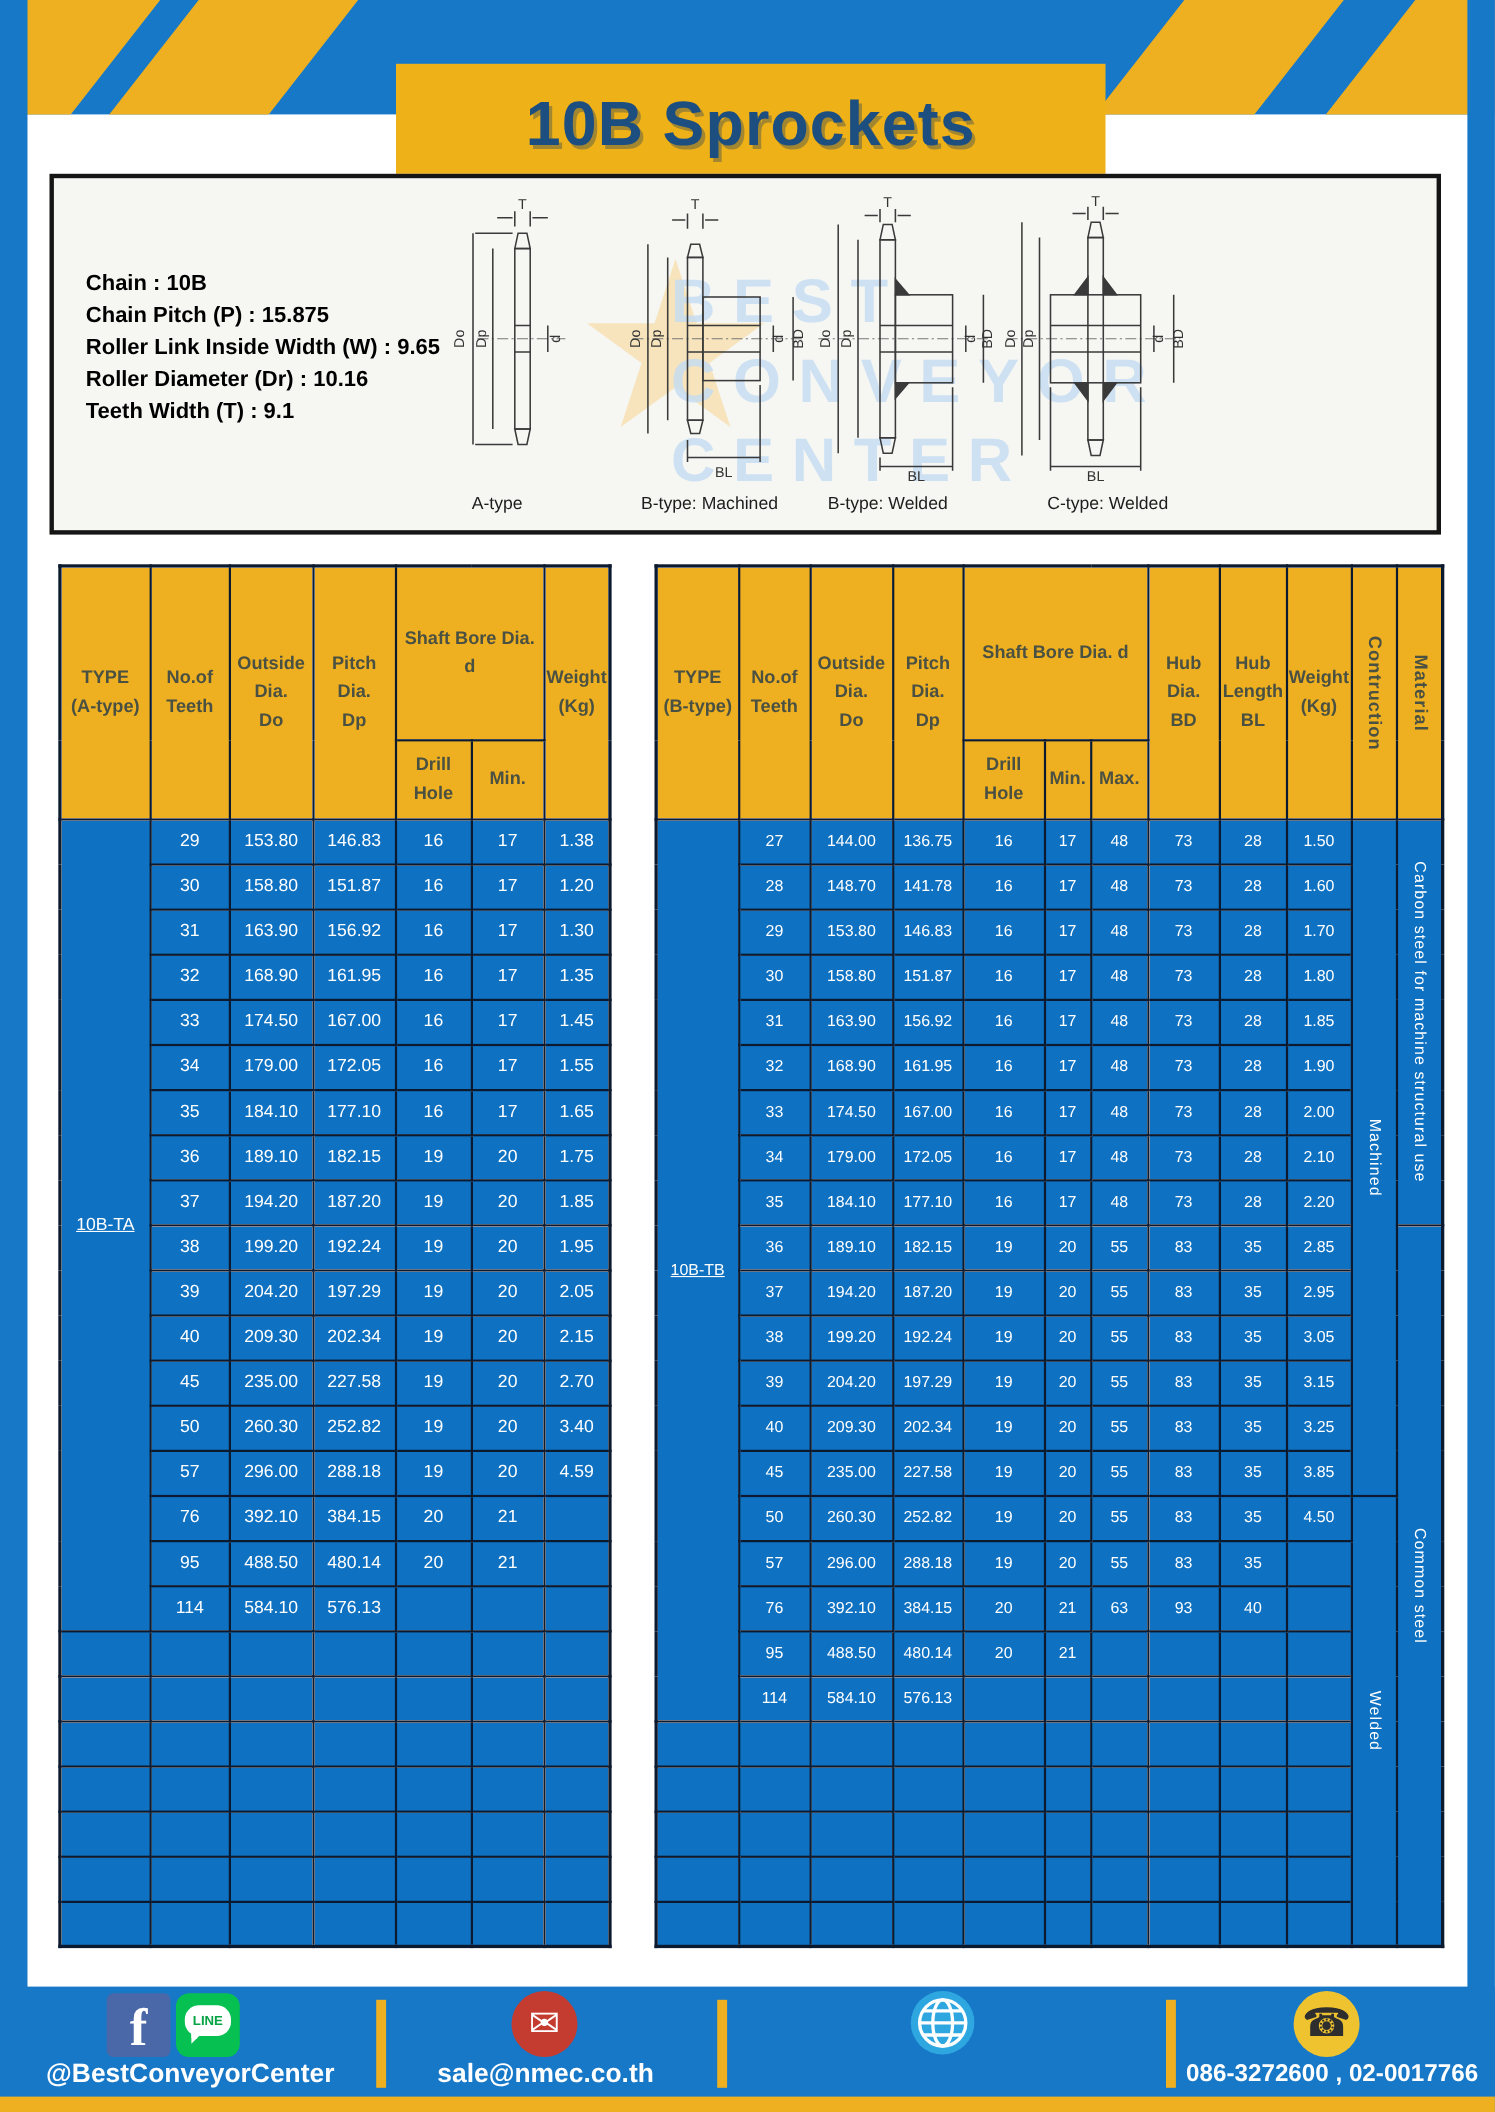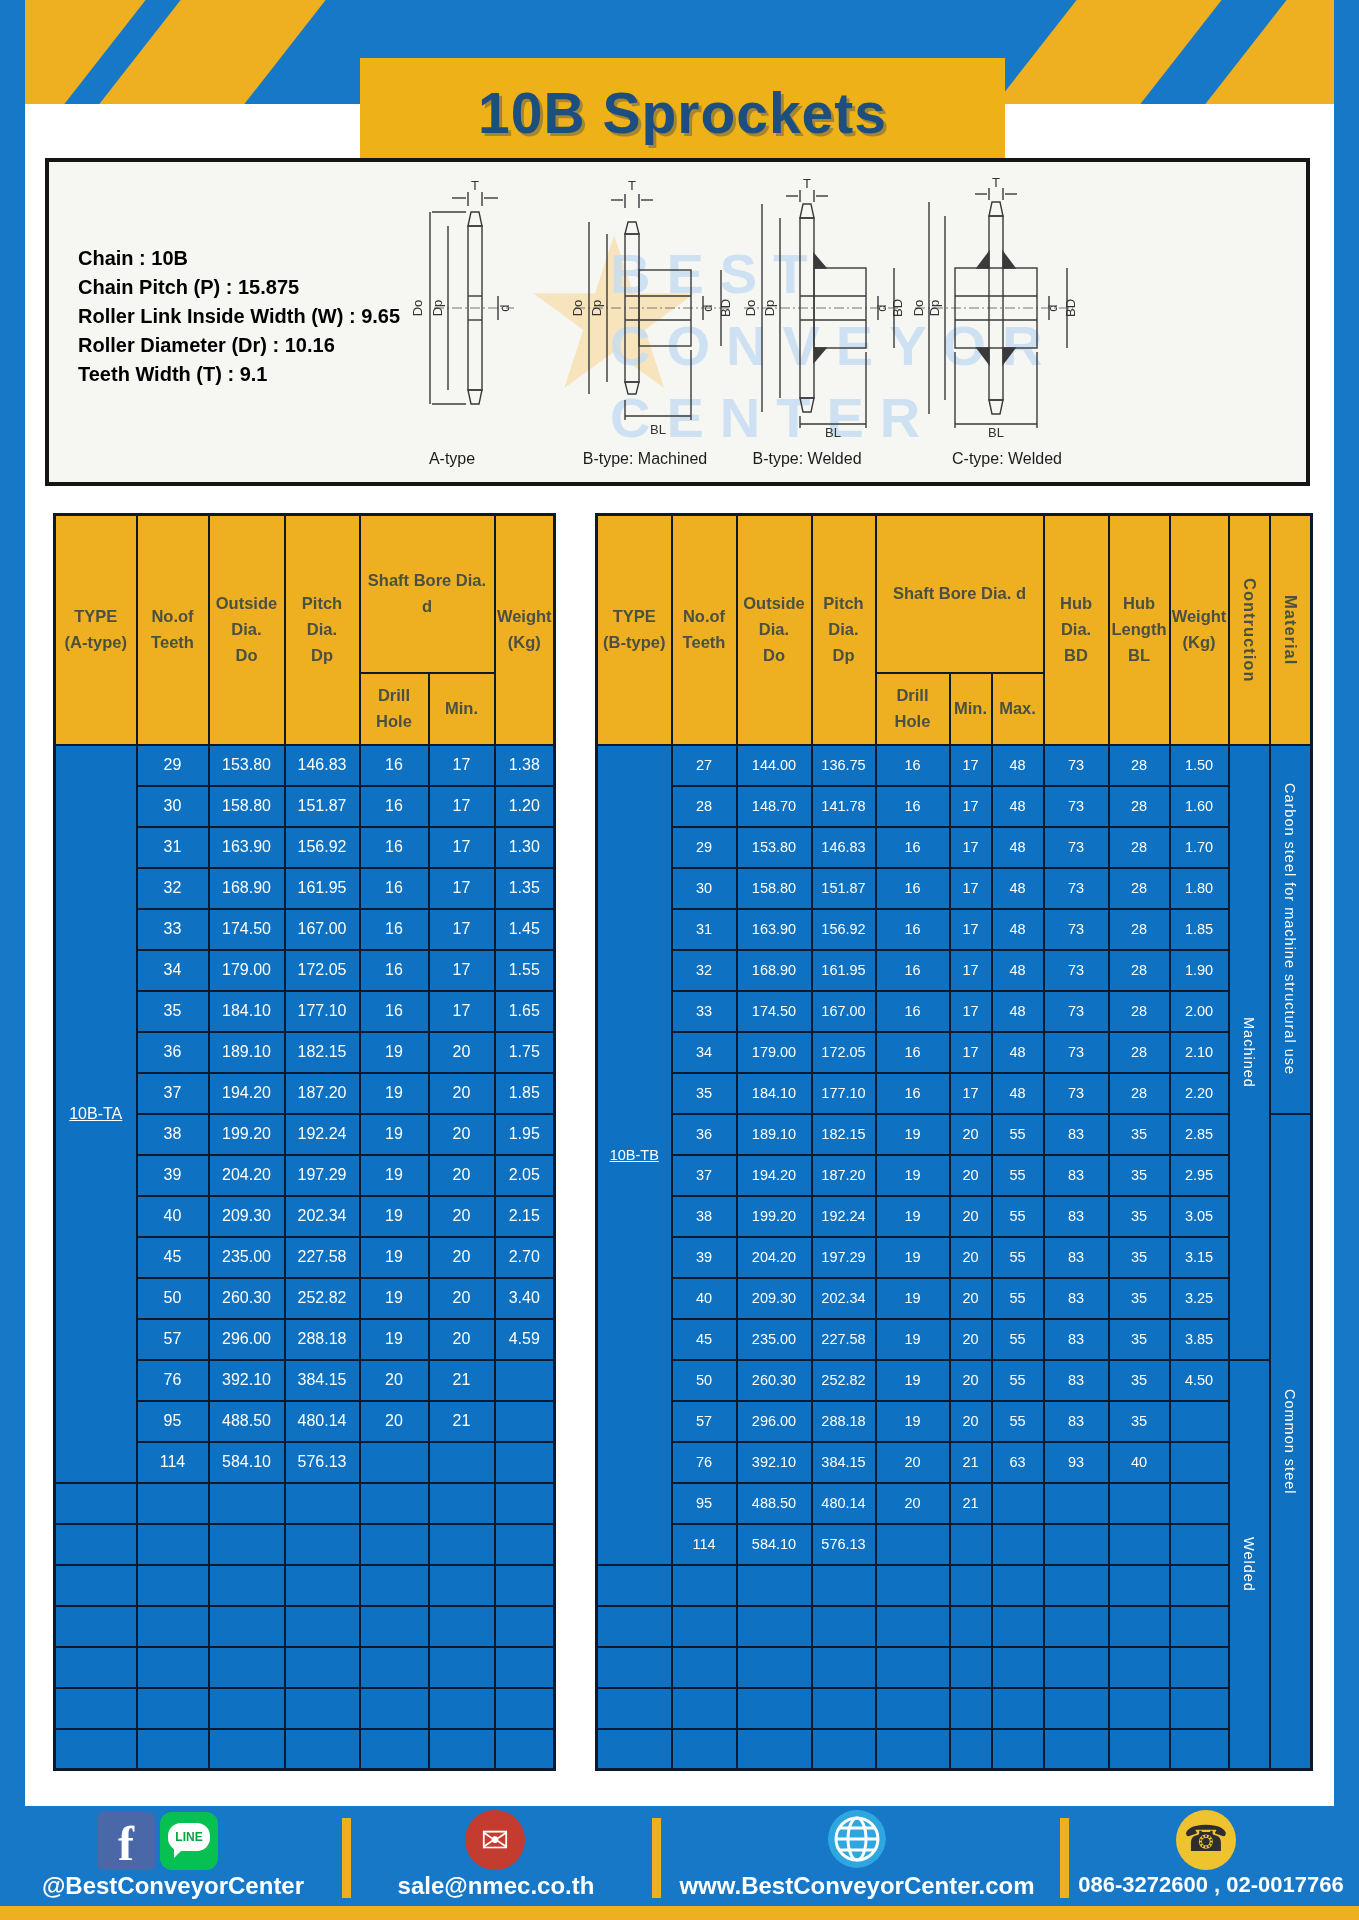--- a/index.html
+++ b/index.html
@@ -800,21 +800,20 @@
     <div class="divider" style="left:652px;"></div>
 
     <svg class="circle globeic" width="62" height="62">
       <circle cx="31" cy="31" r="29" fill="#2ea7e0"></circle>
       <circle cx="31" cy="31" r="21" fill="none" stroke="#fff" stroke-width="3"></circle>
       <ellipse cx="31" cy="31" rx="9" ry="21" fill="none" stroke="#fff" stroke-width="3"></ellipse>
       <line x1="10" y1="31" x2="52" y2="31" stroke="#fff" stroke-width="3"></line>
       <line x1="14" y1="20" x2="48" y2="20" stroke="#fff" stroke-width="3"></line>
       <line x1="14" y1="42" x2="48" y2="42" stroke="#fff" stroke-width="3"></line>
     </svg>
-    <div class="ftext" style="left:662px;width:390px;">www.BestConveyorCenter.com</div>
 
     <div class="divider" style="left:1060px;"></div>
 
     <div class="circle phoneic"><span>☎</span></div>
     <div class="ftext" style="left:1066px;width:290px;font-size:22px;">086-3272600 , 02-0017766</div>
   </div>
 
   <div class="bottomstrip"></div>
 </div>
 

